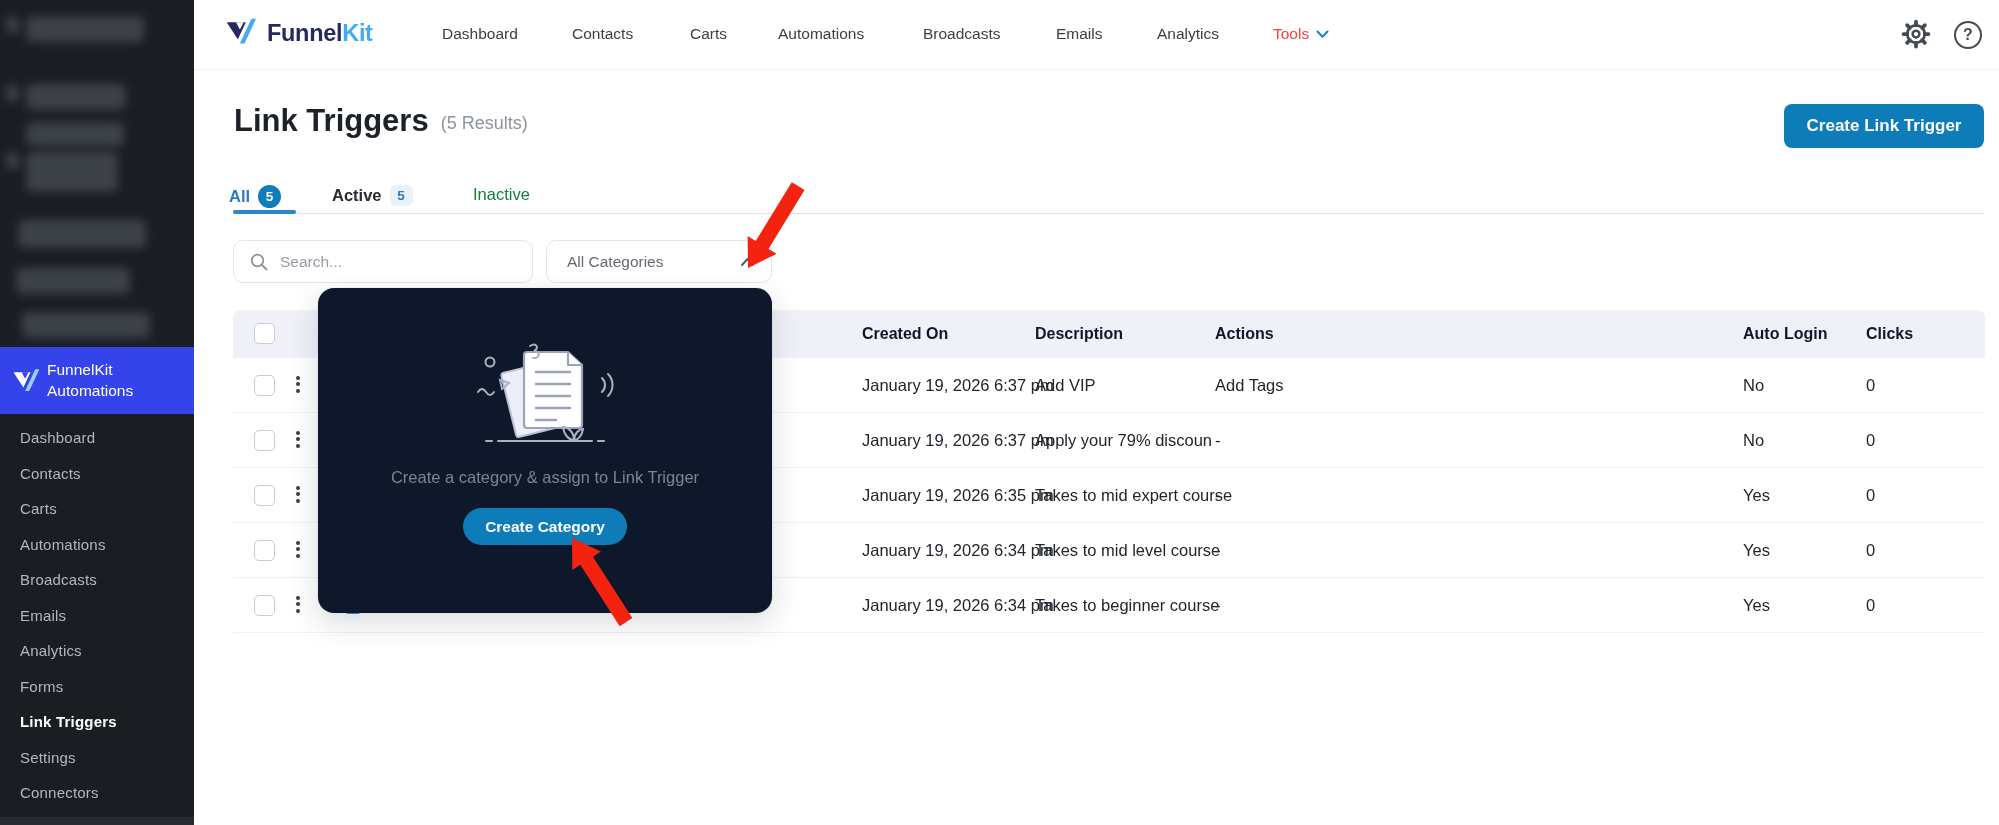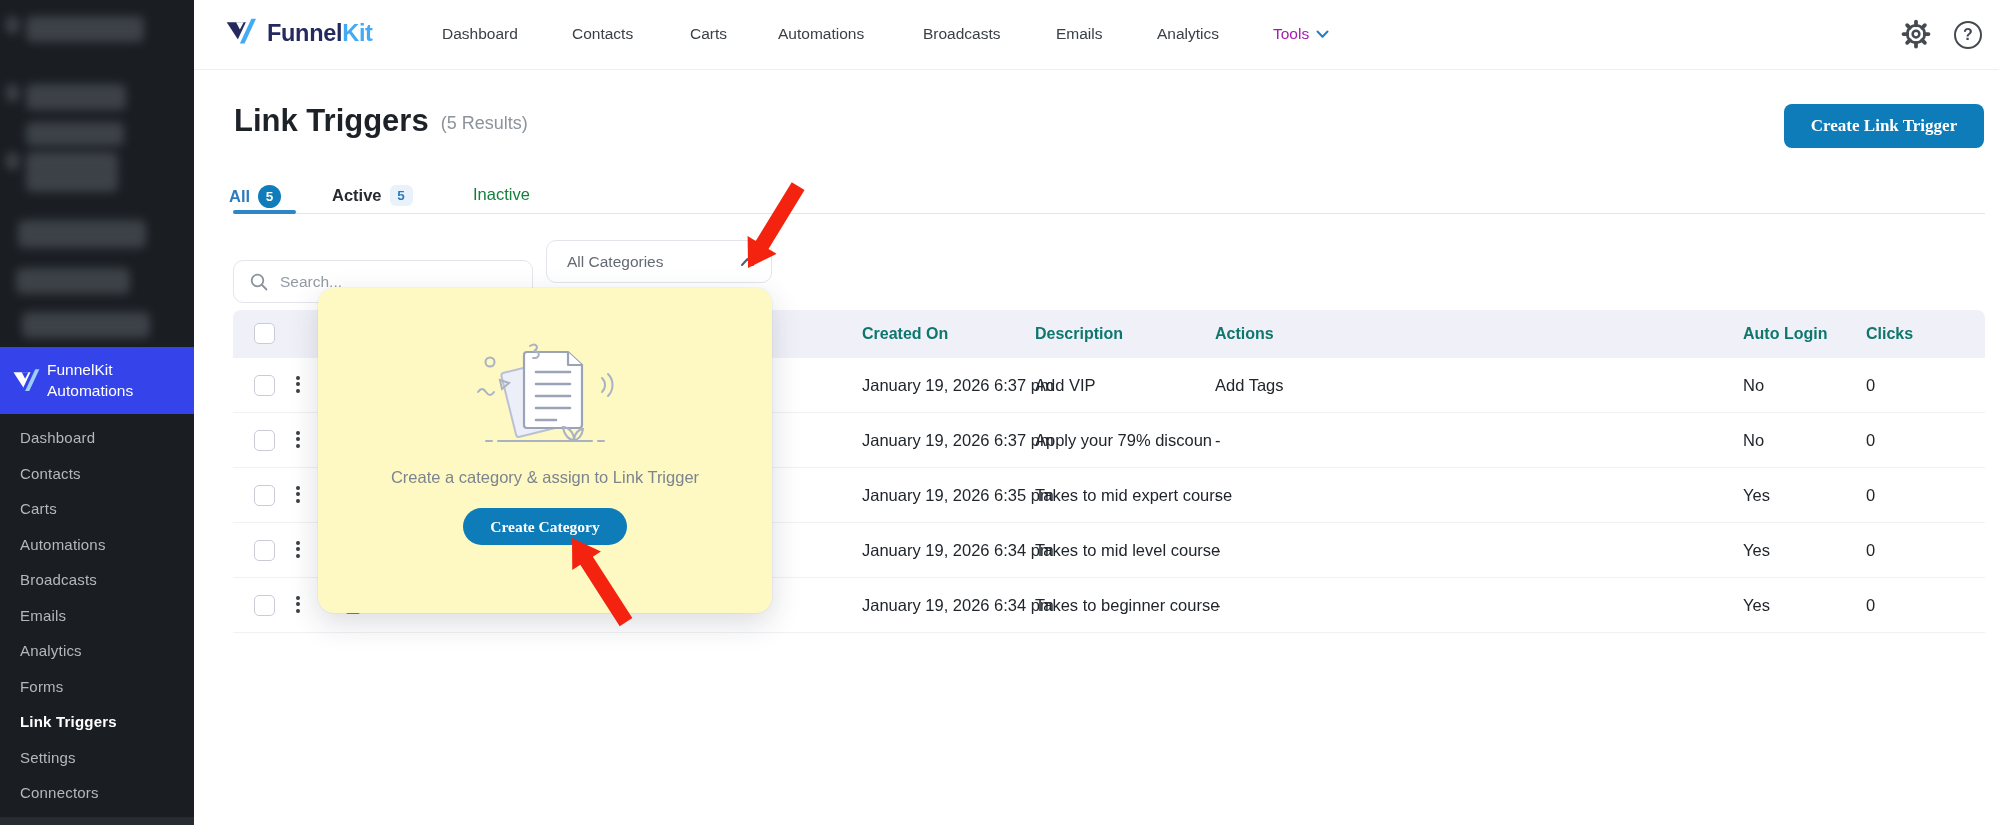--- a/index.html
+++ b/index.html
@@ -18,65 +18,65 @@
   .side-menu li { height:35.5px; line-height:35.5px; padding-left:20px; font-size:15px; color:#b3b8bf; cursor:pointer; letter-spacing:.2px; }
   .side-menu li.active { color:#fff; font-weight:700; }
   .collapse-strip { position:absolute; left:0; top:817px; width:194px; height:8px; background:#272c33; }
 
   
   .topbar { position:absolute; left:194px; top:0; width:1805px; height:70px; background:#fff; border-bottom:1px solid #efeff2; z-index:4; }
   .logo { position:absolute; left:31px; top:17px; display:flex; align-items:center; gap:8px; }
   .logo .word { font-size:23.5px; font-weight:800; letter-spacing:-.3px; }
   .logo .w1 { color:#252a5e; } .logo .w2 { color:#43aaf3; }
   .navitem { position:absolute; top:25px; font-size:15.5px; font-weight:500; color:#3a4047; cursor:pointer; }
-  .tools { position:absolute; left:1079px; top:25px; display:flex; align-items:center; gap:7px; color:#a21caf; font-size:15.5px; font-weight:500; cursor:pointer; }
+  .tools { position:absolute; left:1079px; top:25px; display:flex; align-items:center; gap:7px; color:#ef4444; font-size:15.5px; font-weight:500; cursor:pointer; }
   .iconbtn { position:absolute; top:19px; cursor:pointer; }
   .helpbtn { position:absolute; left:1760px; top:21px; width:28px; height:28px; border:2.4px solid #454a51; border-radius:50%; text-align:center; line-height:24px; font-size:16px; font-weight:700; color:#454a51; cursor:pointer; }
 
   
   .pagehead { position:absolute; left:234px; top:103px; display:flex; align-items:center; }
   .pagehead h1 { font-size:31px; font-weight:600; color:#1d2229; }
   .pagehead .results { font-size:18px; color:#8d939b; margin-left:12px; padding-top:4px; }
-  .btn-primary { background:#0d7cb8; color:#fff; border:none; cursor:pointer; font-family:Liberation Serif, serif; }
+  .btn-primary { background:#0d7cb8; color:#fff; border:none; cursor:pointer; font-family:Liberation Sans, sans-serif; }
   .create-lt { position:absolute; left:1784px; top:104px; width:200px; height:44px; border-radius:8px; font-size:17px; font-weight:600; }
 
   
   .tab { position:absolute; top:185px; display:flex; align-items:center; gap:8px; cursor:pointer; font-size:16.5px; }
   .tab-all { left:229px; color:#2b7bbd; font-weight:600; }
   .tab-active { left:332px; color:#262b31; font-weight:600; }
   .tab-inactive { left:473px; color:#15803d; font-weight:500; }
   .badge-solid { width:23px; height:23px; border-radius:50%; background:#0e7db9; color:#fff; font-size:13.5px; font-weight:700; text-align:center; line-height:23px; }
   .badge-soft { min-width:23px; height:21px; border-radius:6px; background:#e9f2fb; color:#2b7bbd; font-size:13.5px; font-weight:600; text-align:center; line-height:21px; padding:0 4px; }
   .tabs-border { position:absolute; left:233px; top:213px; width:1752px; height:1px; background:#e4e4e8; }
   .tab-underline { position:absolute; left:233px; top:210px; width:63px; height:4px; background:#2e86c7; border-radius:3px; }
 
   
-  .searchbox { position:absolute; left:233px; top:240px; width:300px; height:43px; border:1.5px solid #e3e5eb; border-radius:10px; background:#fff;margin-top:20px; }
+  .searchbox { position:absolute; left:233px; top:240px; width:300px; height:43px; border:1.5px solid #e3e5eb; border-radius:10px; background:#fff; }
   .searchbox svg { position:absolute; left:15px; top:11px; }
   .searchbox input { position:absolute; left:46px; top:1px; width:240px; height:39px; border:none; outline:none; background:transparent; font-size:15.5px; color:#4a4f57; font-family:"Liberation Sans",sans-serif; }
   .searchbox input::placeholder { color:#949aa4; }
   .catbox { position:absolute; left:546px; top:240px; width:226px; height:43px; border:1.5px solid #e3e5eb; border-radius:10px; background:#fff; cursor:pointer; }
   .catbox .lbl { position:absolute; left:20px; top:0; line-height:41px; font-size:15.5px; color:#646a73; }
   .catbox svg { position:absolute; right:16px; top:16px; }
 
   
   .thead { position:absolute; left:233px; top:310px; width:1752px; height:48px; background:#f0f1f8; border-radius:8px 8px 0 0; }
-  .thead span { position:absolute; top:0; line-height:48px; font-size:16px; font-weight:600; color:#0f766e; }
+  .thead span { position:absolute; top:0; line-height:48px; font-size:16px; font-weight:600; color:#0f172a; }
   .cb { position:absolute; width:21px; height:21px; border:1.6px solid #c9cbd6; border-radius:5px; background:#fff; cursor:pointer; }
   .rows { position:absolute; left:233px; top:358px; width:1752px; }
   .row { position:relative; height:55px; border-bottom:1px solid #f1f1f4; }
   .row span.cell { position:absolute; top:0; line-height:55px; font-size:16.5px; color:#21262c; }
   .kebab { position:absolute; left:59px; top:16px; display:flex; flex-direction:column; gap:2.6px; padding:2px 4px; cursor:pointer; }
   .kebab i { width:3.8px; height:3.8px; border-radius:50%; background:#3a4046; }
   .c-created { left:629px; } .c-desc { left:802px; } .c-act { left:982px; } .c-auto { left:1510px; } .c-clicks { left:1633px; }
 
   .fragment { position:absolute; left:346px; top:607px; width:14px; height:7px; background:#3f8fd4; border-radius:2px; z-index:6; }
 
   
-  .popover { position:absolute; left:318px; top:288px; width:454px; height:325px; background:#fef9c3; border-radius:16px;
+  .popover { position:absolute; left:318px; top:288px; width:454px; height:325px; background:#0f172a; border-radius:16px;
              box-shadow:0 10px 30px rgba(30,35,60,.16), 0 0 0 1px rgba(20,20,40,.03); z-index:10; }
   .popover .illu { position:absolute; left:50%; top:52px; transform:translateX(-50%); }
   .pop-msg { position:absolute; left:0; top:180px; width:100%; text-align:center; font-size:16.5px; color:#7c8490; }
   .pop-btn { position:absolute; left:145px; top:220px; width:164px; height:37px; border-radius:18.5px; font-size:15.5px; font-weight:700; }
 
   .arrows { position:absolute; left:0; top:0; z-index:40; pointer-events:none; }
 </style>
 </head>
 <body>
 

